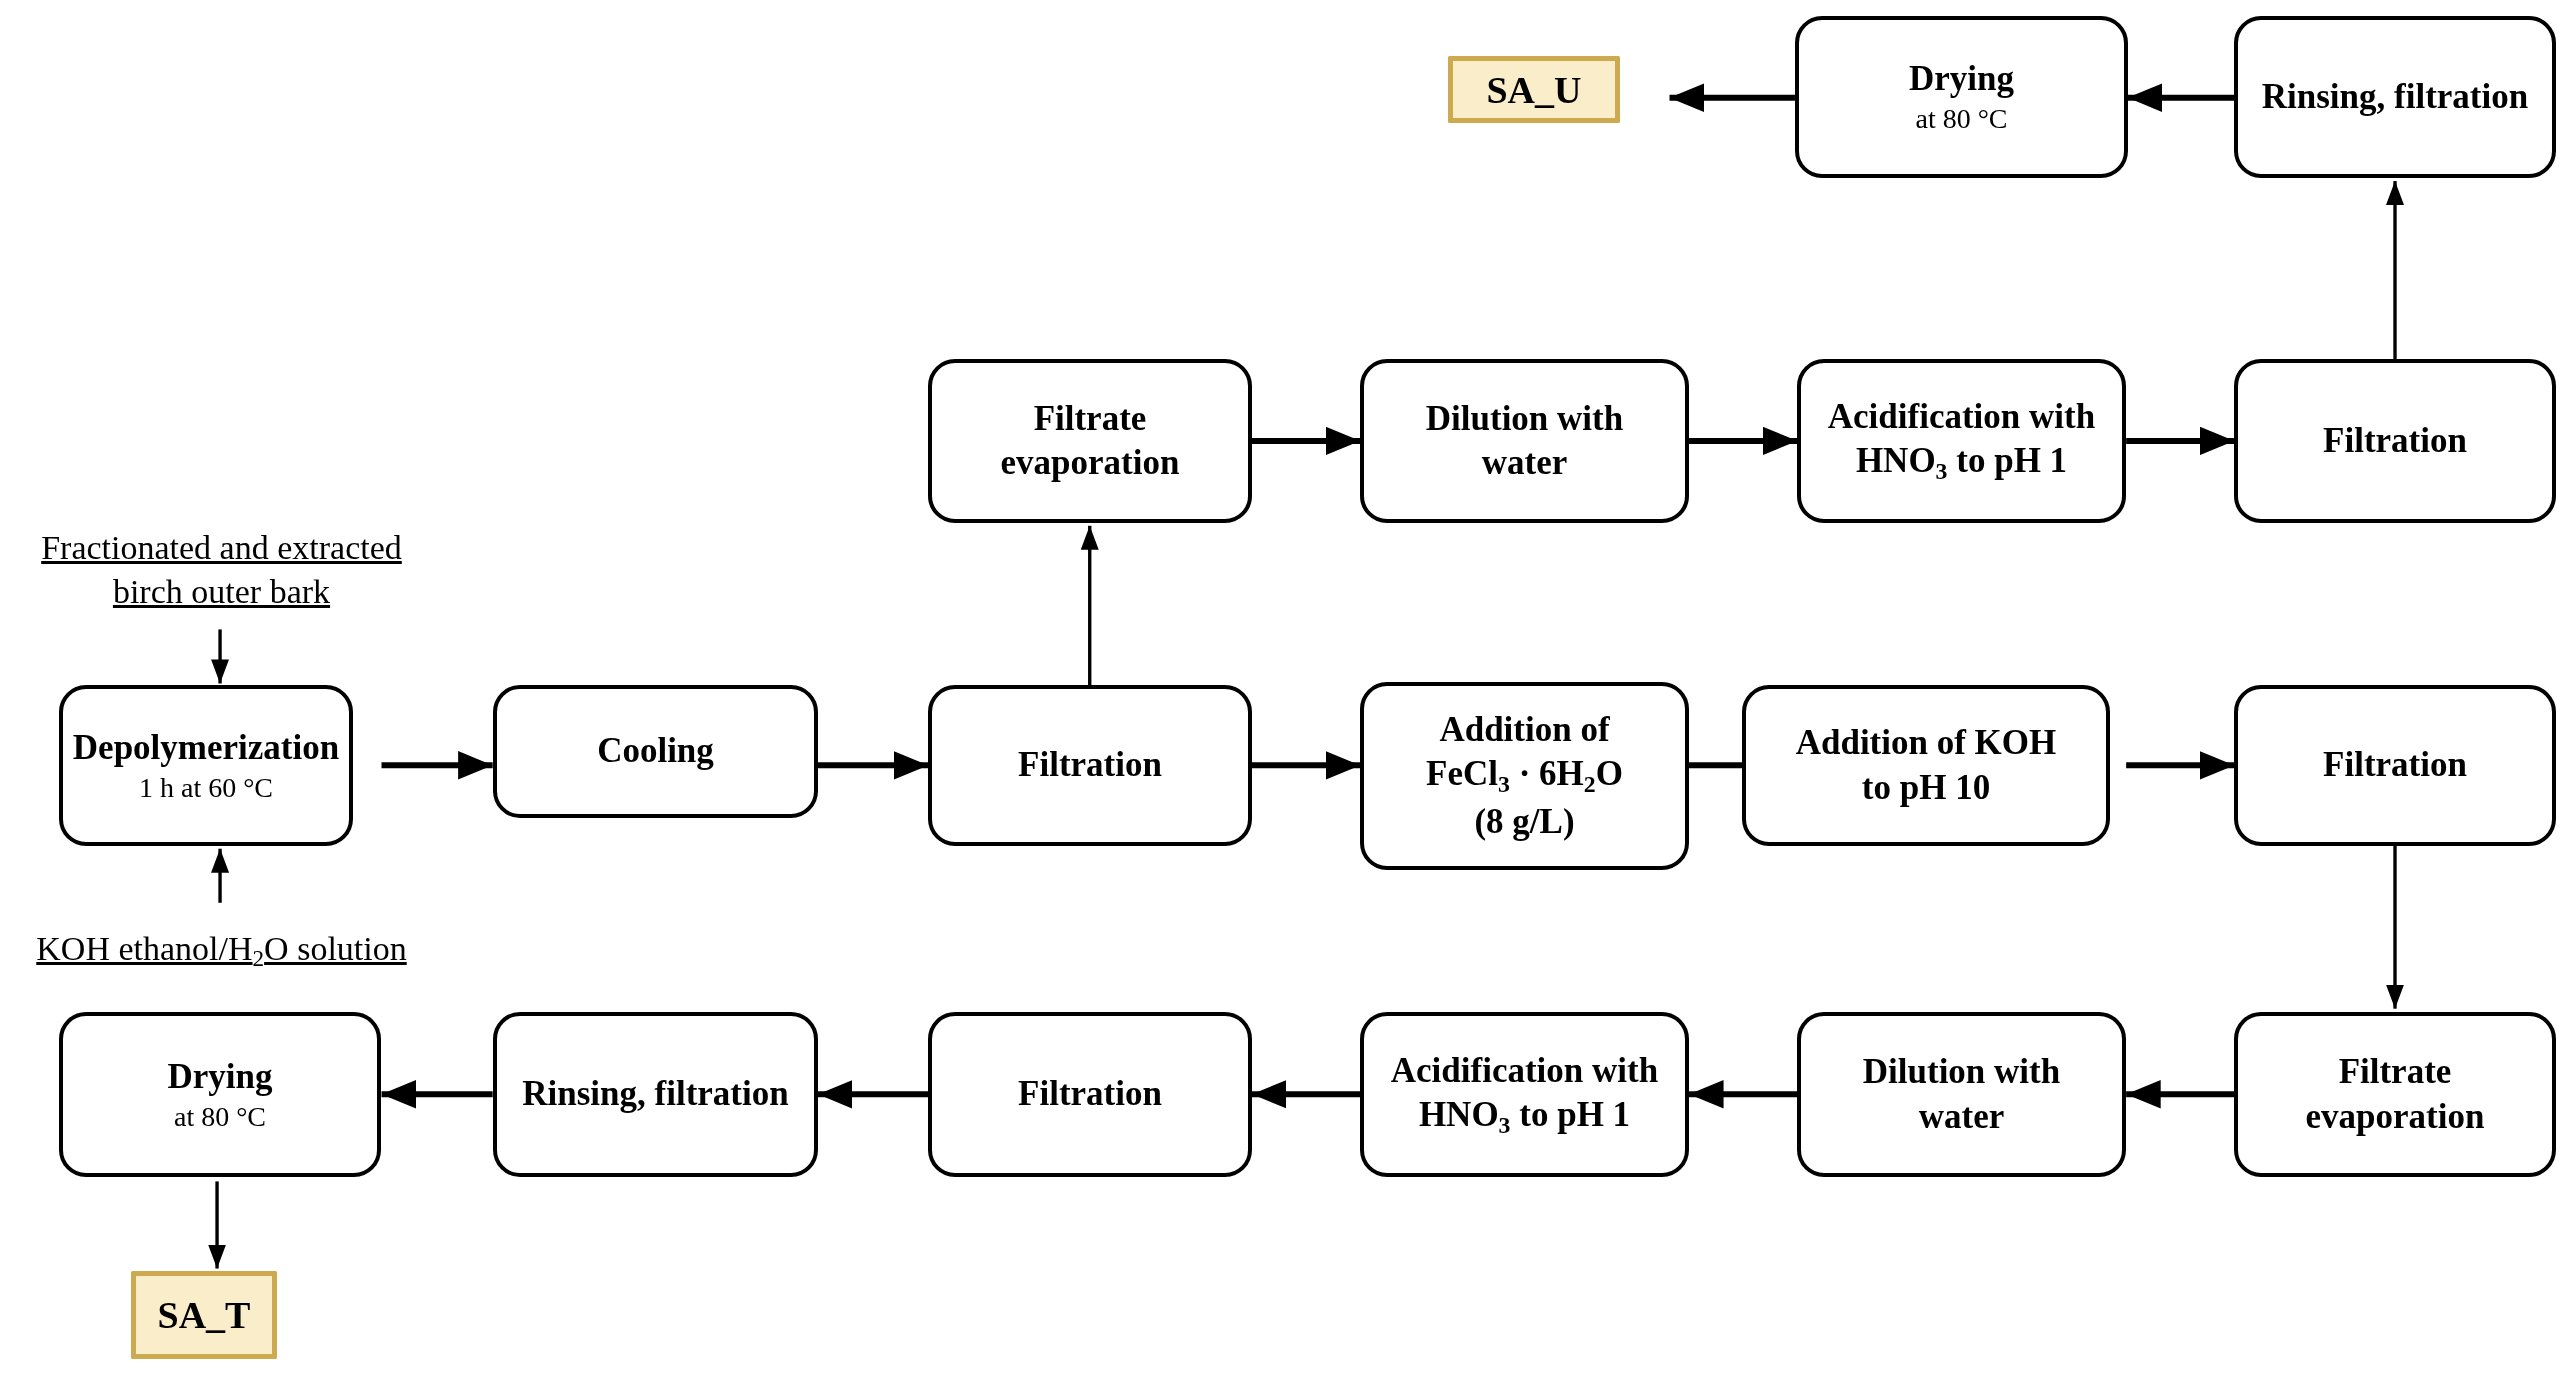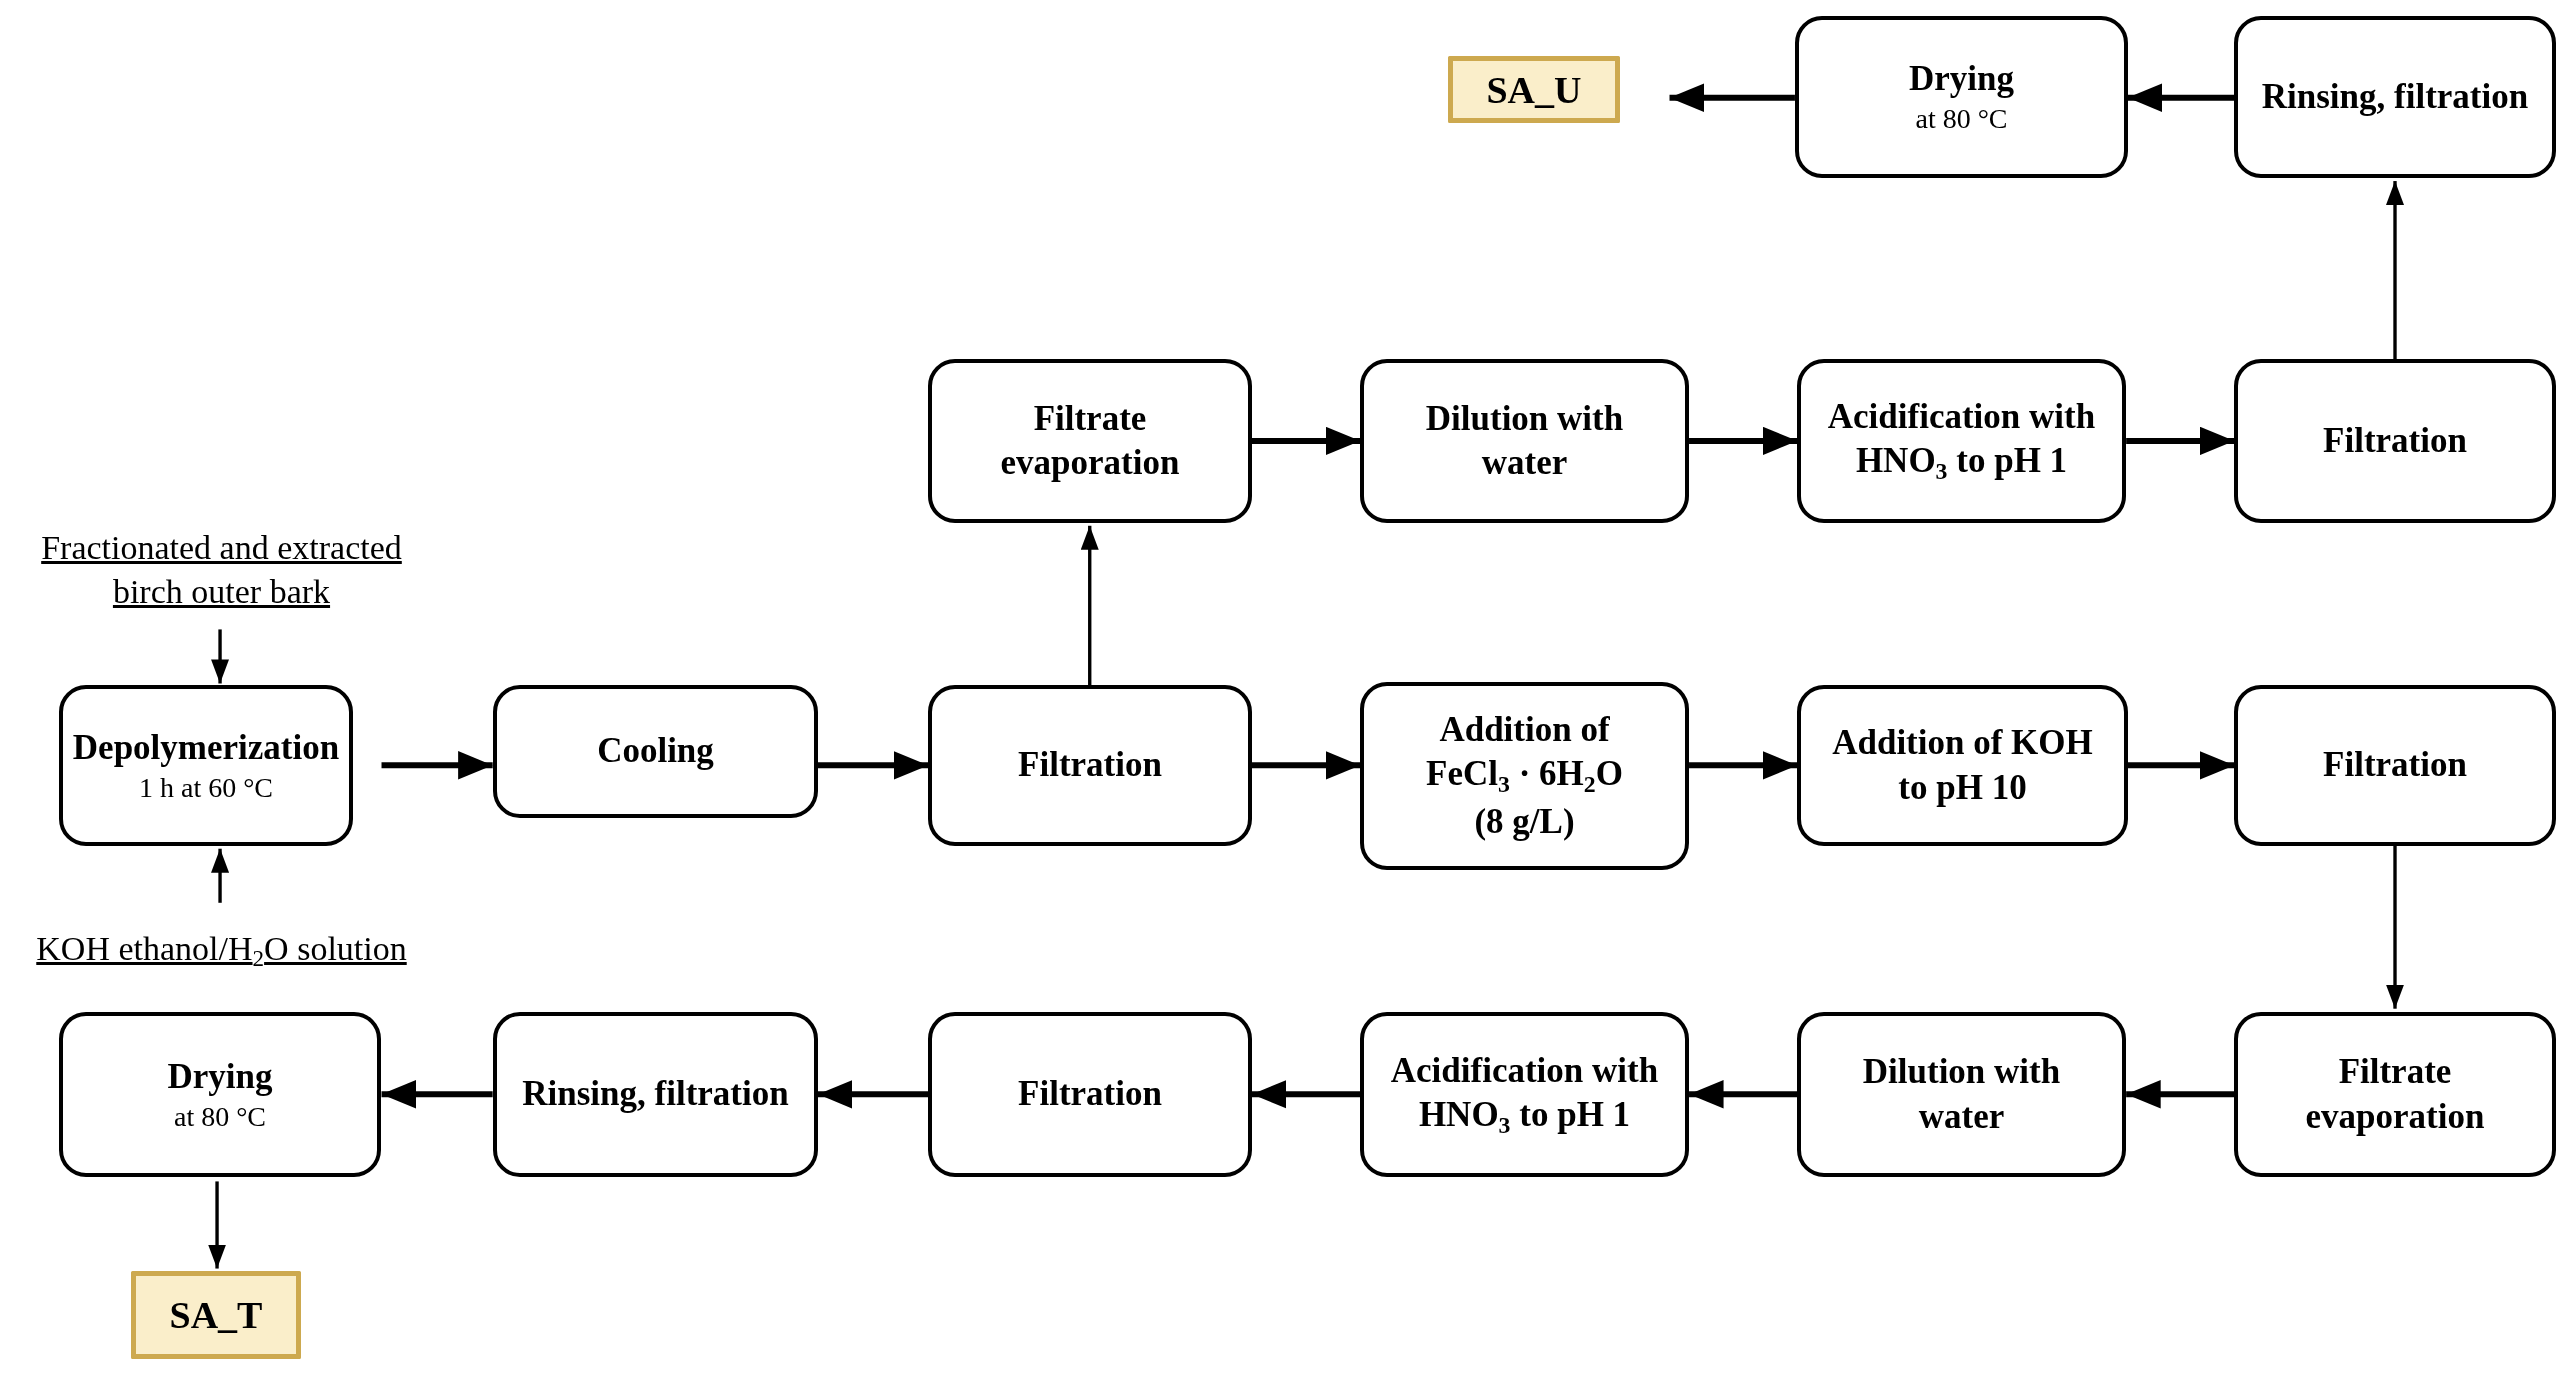--- a/index.html
+++ b/index.html
@@ -92,21 +92,21 @@
     <div class="l">Cooling</div>
   </div>
   <div class="node" style="left:928px;top:685px;width:324px;height:161px;">
     <div class="l">Filtration</div>
   </div>
   <div class="node" style="left:1360px;top:682px;width:329px;height:188px;">
     <div class="l">Addition of</div>
     <div class="l"><span>FeCl</span><span class="sub">3</span><span> · 6H</span><span class="sub">2</span><span>O</span></div>
     <div class="l">(8 g/L)</div>
   </div>
-  <div class="node" style="left:1797px;top:685px;width:331px;height:161px;">
+  <div class="node" style="left:1742px;top:685px;width:368px;height:161px;">
     <div class="l">Addition of KOH</div>
     <div class="l">to pH 10</div>
   </div>
   <div class="node" style="left:2234px;top:685px;width:322px;height:161px;">
     <div class="l">Filtration</div>
   </div>
 
   <div class="node" style="left:928px;top:359px;width:324px;height:164px;">
     <div class="l">Filtrate</div>
     <div class="l">evaporation</div>
@@ -150,18 +150,18 @@
   </div>
   <div class="node" style="left:1797px;top:1012px;width:329px;height:165px;">
     <div class="l">Dilution with</div>
     <div class="l">water</div>
   </div>
   <div class="node" style="left:2234px;top:1012px;width:322px;height:165px;">
     <div class="l">Filtrate</div>
     <div class="l">evaporation</div>
   </div>
 
-  <div class="product" style="left:131px;top:1271px;width:170px;height:88px;">
+  <div class="product" style="left:131px;top:1271px;width:146px;height:88px;">
     <span>SA_T</span>
   </div>
 
 </div>
 
 
 </body></html>

